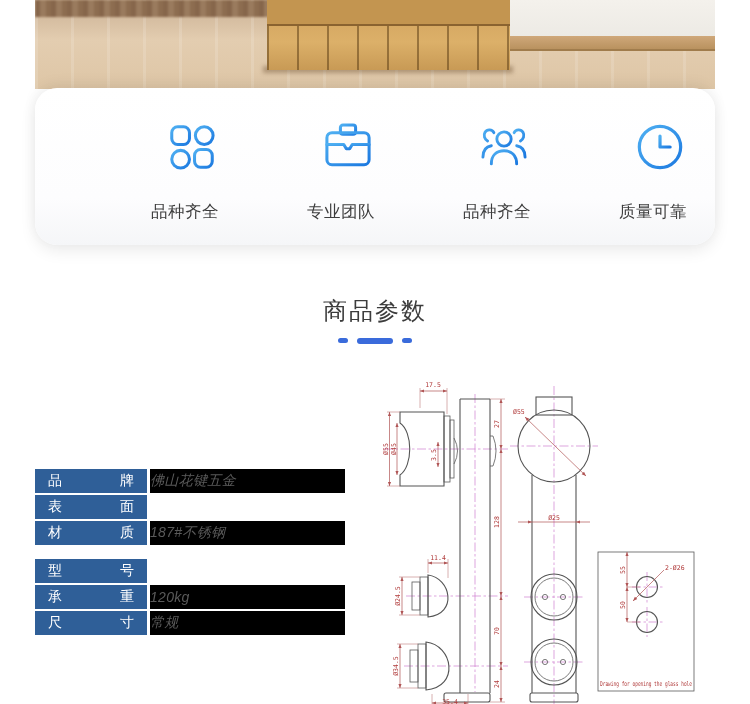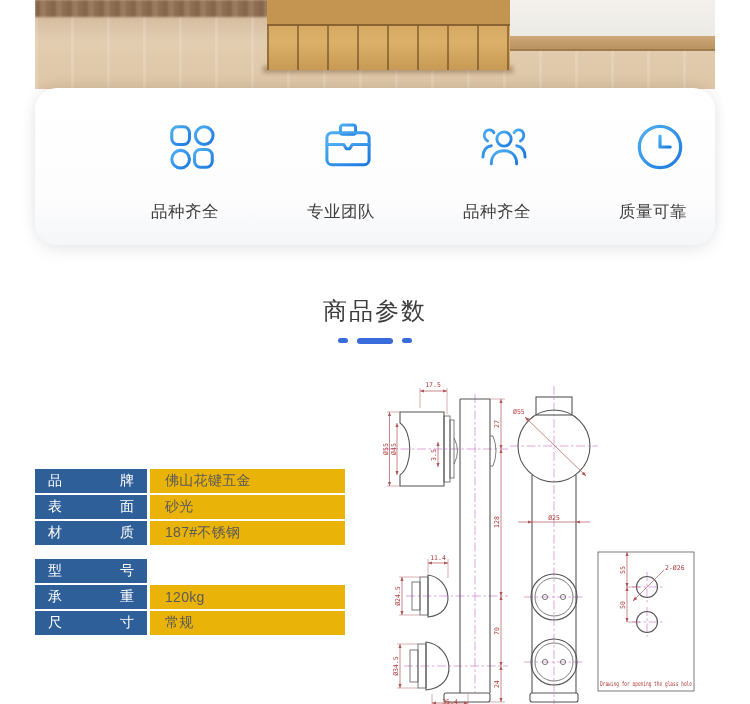--- a/index.html
+++ b/index.html
@@ -45,22 +45,22 @@
     display:flex; justify-content:center; align-items:center; gap:9px; }
   .dash-s { width:10px; height:5px; border-radius:3px; background:#3a6bdb; }
   .dash-l { width:36px; height:6px; border-radius:3px; background:#3a6bdb; }
 
   
   .spec-table { position:absolute; left:35px; top:469px; width:310px; }
   .spec-row { display:flex; height:24px; margin-bottom:2px; }
   .spec-row.gap-top { margin-top:14px; }
   .spec-key { width:112px; background:#2f5f98; color:#fff; font-size:14px;
     display:flex; justify-content:space-between; align-items:center; padding:0 13px; }
-  .spec-val { flex:1; background:#eab308; color:#5a5a5a; font-size:14px;
-    display:flex; align-items:center; padding-left:15px; margin-left:3px; letter-spacing:.3px; }
+  .spec-val { flex:1; background:#000000; color:#5a5a5a; font-size:14px;
+    display:flex; align-items:center; margin-left:3px; letter-spacing:.3px;font-style:italic; }
 
   
   .cad { position:absolute; left:380px; top:374px; width:370px; height:330px; }
   .geo  { stroke:#555; stroke-width:1.1; fill:none; }
   .geo2 { stroke:#5a5a5a; stroke-width:.8; fill:none; }
   .dim  { stroke:#b05555; stroke-width:.7; fill:none; }
   .ext  { stroke:#b87070; stroke-width:.55; fill:none; }
   .cl   { stroke:#cf7fd0; stroke-width:.7; fill:none; stroke-dasharray:9 2.5 2.5 2.5; }
   .dt   { fill:#b03a3a; font-size:6.5px; font-family:"DejaVu Sans Mono","Liberation Mono",monospace; }
 </style>
@@ -142,21 +142,20 @@
           <span>品</span>
           <span>牌</span>
         </div>
       <div class="spec-val">佛山花键五金</div>
     </div>
     <div class="spec-row">
       <div class="spec-key">
           <span>表</span>
           <span>面</span>
         </div>
-      <div class="spec-val">砂光</div>
     </div>
     <div class="spec-row">
       <div class="spec-key">
           <span>材</span>
           <span>质</span>
         </div>
       <div class="spec-val">187#不锈钢</div>
     </div>
     <div class="spec-row gap-top">
       <div class="spec-key">

